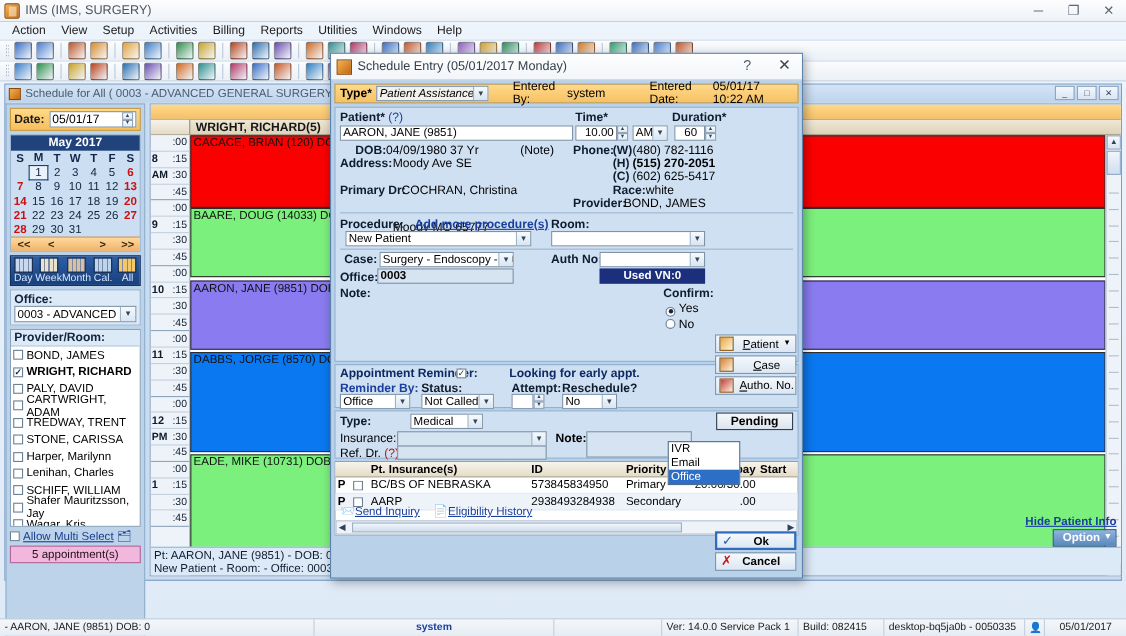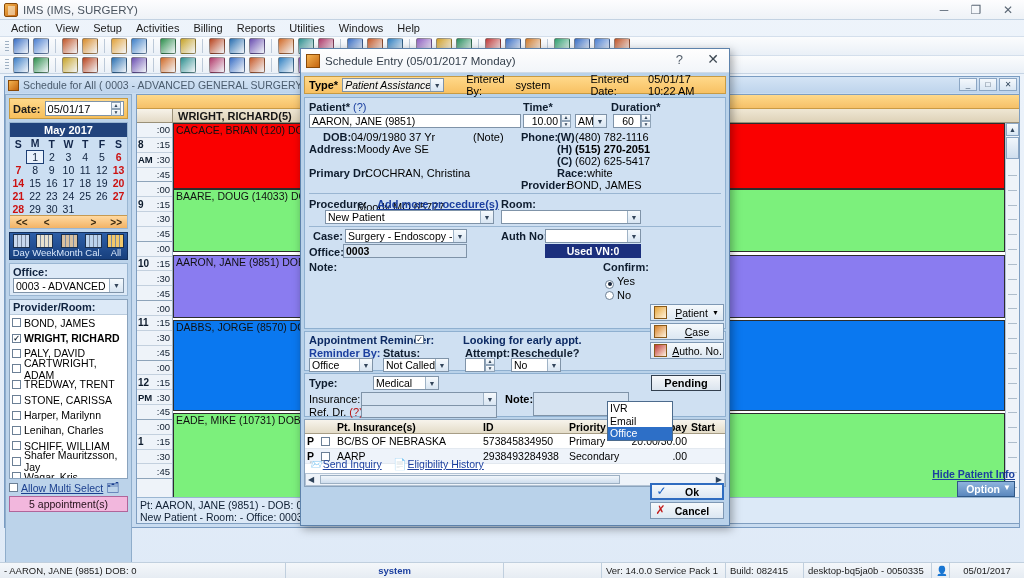--- a/index.html
+++ b/index.html
@@ -713,21 +713,21 @@
       <div style="position:absolute;left:270px;top:57px;">(602) 625-5417</div>
       <div class="fld-lbl" style="position:absolute;left:252px;top:69px;">Race:</div>
       <div style="position:absolute;left:282px;top:69px;">white</div>
       <div class="fld-lbl" style="position:absolute;left:216px;top:81px;">Provider:</div>
       <div style="position:absolute;left:262px;top:81px;">BOND, JAMES</div>
 
       <div style="position:absolute;left:4px;right:4px;top:95px;border-top:1px solid #9ab6d2;"></div>
 
       <div class="fld-lbl" style="position:absolute;left:4px;top:100px;">Procedure:</div>
       <a style="position:absolute;left:72px;top:100px;color:#1b3f9f;text-decoration:underline;font-weight:bold;">Add more procedure(s)</a>
-      <div class="combo2" style="position:absolute;left:20px;top:112px;width:169px;">
+      <div class="combo2" style="position:absolute;left:9px;top:112px;width:169px;">
         <span>New Patient</span>
         <span class="arw">▼</span>
       </div>
       <div class="fld-lbl" style="position:absolute;left:196px;top:100px;">Room:</div>
       <div class="combo2" style="position:absolute;left:196px;top:112px;width:140px;">
         <span></span>
         <span class="arw">▼</span>
       </div>
 
       <div style="position:absolute;left:4px;right:4px;top:128px;border-top:1px solid #9ab6d2;"></div>

